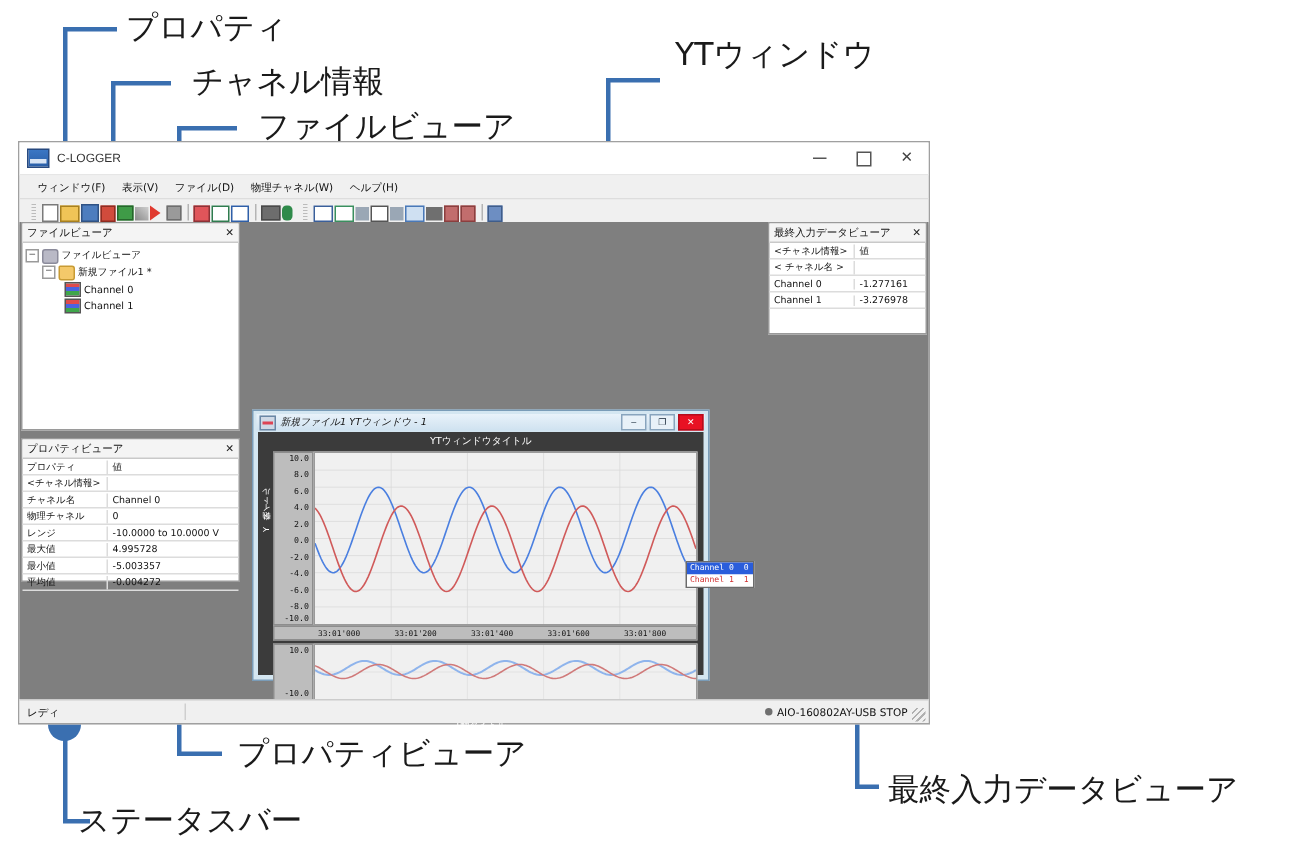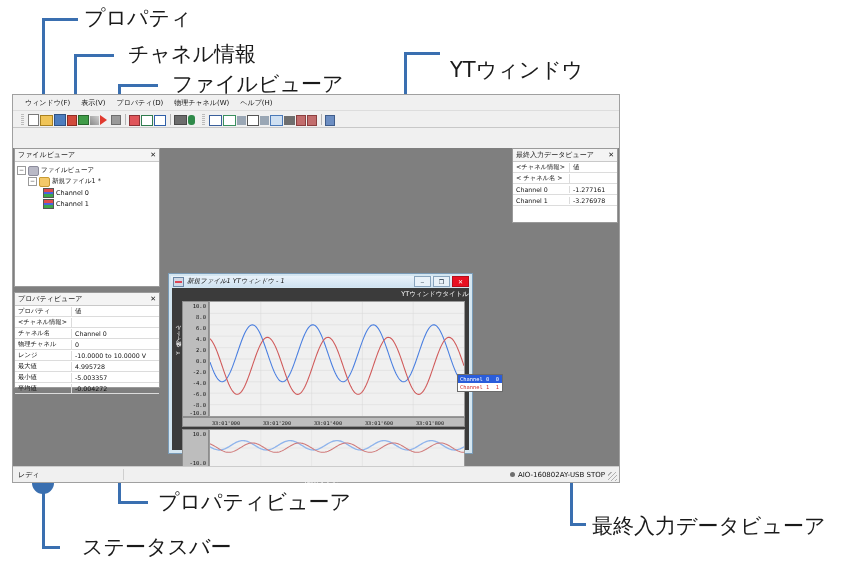--- a/index.html
+++ b/index.html
@@ -85,21 +85,21 @@
   .yt-icon:after{content:"";position:absolute;left:1px;right:1px;top:3px;height:2px;background:#d45;}
   #yt-title{font-size:6.5px;color:#111;font-family:"DejaVu Sans",sans-serif;font-style:italic;}
   #yt-btns{margin-left:auto;display:flex;gap:2px;padding-right:1px;}
   .ytbtn{width:15px;height:9px;border:1px solid #88a4bd;background:#e8f1f8;
          display:flex;align-items:center;justify-content:center;}
   .ytbtn span{font-size:6px;color:#123;line-height:1;}
   .ytbtn.close{background:#e81123;border-color:#b50d1c;}
   .ytbtn.close span{color:#fff;}
 
   #chart-area{position:absolute;left:3px;top:14px;right:3px;bottom:3px;background:#3b3b3b;}
-  #chart-title{height:12px;color:#ffffff;font-size:6.5px;text-align:right;line-height:12px;
+  #chart-title{height:12px;color:#ffffff;font-size:6.5px;text-align:center;line-height:12px;
                font-family:"DejaVu Sans",sans-serif;}
   .ylabel-rot{position:absolute;left:2px;top:40px;writing-mode:vertical-rl;
               transform:rotate(180deg);font-size:5.5px;color:#fff;
               font-family:"DejaVu Sans",sans-serif;letter-spacing:-0.3px;}
 
   .axis-box{position:absolute;background:#bdbdbd;border:1px solid #8d8d8d;box-sizing:border-box;}
   .ytick{position:absolute;right:2px;font-size:5.5px;color:#111;line-height:5px;
          font-family:"DejaVu Sans Mono",monospace;}
   .plot-bg{position:absolute;background:#f0f0f0;border:1px solid #9a9a9a;box-sizing:border-box;overflow:hidden;}
   .xtick-lab{position:absolute;font-size:5.2px;color:#111;white-space:nowrap;
@@ -138,47 +138,56 @@
 <div class="ann-label" style="left:128px;top:40px;font-size:21px;">チャネル情報</div>
 <div class="leader leader-v" style="left:74px;top:54px;height:80px;"></div>
 <div class="leader leader-h" style="left:74px;top:54px;width:40px;"></div>
 <div class="dot" style="left:64px;top:128px;"></div>
 
 <div class="ann-label" style="left:172px;top:70px;font-size:21px;">ファイルビューア</div>
 <div class="leader leader-v" style="left:118px;top:84px;height:121px;"></div>
 <div class="leader leader-h" style="left:118px;top:84px;width:40px;"></div>
 <div class="dot" style="left:108px;top:200px;"></div>
 
-<div class="ann-label" style="left:450px;top:56px;font-size:21px;">YTウィンドウ</div>
+<div class="ann-label" style="left:450px;top:22px;font-size:21px;">YTウィンドウ</div>
 <div class="leader leader-v" style="left:404px;top:52px;height:265px;"></div>
 <div class="leader leader-h" style="left:404px;top:52px;width:36px;"></div>
 <div class="dot" style="left:394px;top:312px;"></div>
 
 <div class="ann-label" style="left:158px;top:488px;font-size:21px;">プロパティビューア</div>
 <div class="leader leader-v" style="left:118px;top:306px;height:198px;"></div>
 <div class="leader leader-h" style="left:118px;top:501px;width:30px;"></div>
 <div class="dot" style="left:108px;top:300px;"></div>
 
-<div class="ann-label" style="left:82px;top:533px;font-size:21px;">ステータスバー</div>
+<div class="ann-label" style="left:52px;top:533px;font-size:21px;">ステータスバー</div>
 <div class="leader leader-v" style="left:42px;top:480px;height:66px;"></div>
 <div class="leader leader-h" style="left:42px;top:546px;width:18px;"></div>
 <div class="dot" style="left:32px;top:472px;"></div>
 
 <div class="ann-label" style="left:592px;top:512px;font-size:21px;">最終入力データビューア</div>
 <div class="leader leader-v" style="left:570px;top:222px;height:304px;"></div>
 <div class="leader leader-h" style="left:570px;top:523px;width:16px;"></div>
 <div class="dot" style="left:560px;top:212px;"></div>
 
 <div id="app-window">
 
+  <div id="titlebar">
+    <div class="title-icon"></div>
+    <div id="app-title">C-LOGGER</div>
+    <div id="win-buttons">
+      <div class="winbtn min"></div>
+      <div class="winbtn max"></div>
+      <div class="winbtn">✕</div>
+    </div>
+  </div>
 
   <div id="menubar">
     <div class="menu-item">ウィンドウ(F)</div>
     <div class="menu-item">表示(V)</div>
-    <div class="menu-item">プロパティ(D)</div>
+    <div class="menu-item">ファイル(D)</div>
     <div class="menu-item">物理チャネル(W)</div>
     <div class="menu-item">ヘルプ(H)</div>
   </div>
 
   <div id="toolbar">
     <div class="tb-grip"></div>
     <div class="tbi" style="background:#fff;border:1px solid #7a7a7a;margin-top:1px;height:10px;width:9px;"></div>
     <div class="tbi" style="background:#f0c457;border:1px solid #a8801f;height:9px;width:11px;margin-top:2px;"></div>
     <div class="tbi" style="background:#4d7dbe;border:1px solid #2f5284;height:10px;width:10px;margin-top:1px;"></div>
     <div class="tbi" style="background:#d14b3c;border:1px solid #8e2d22;height:9px;width:8px;margin-top:2px;"></div>

